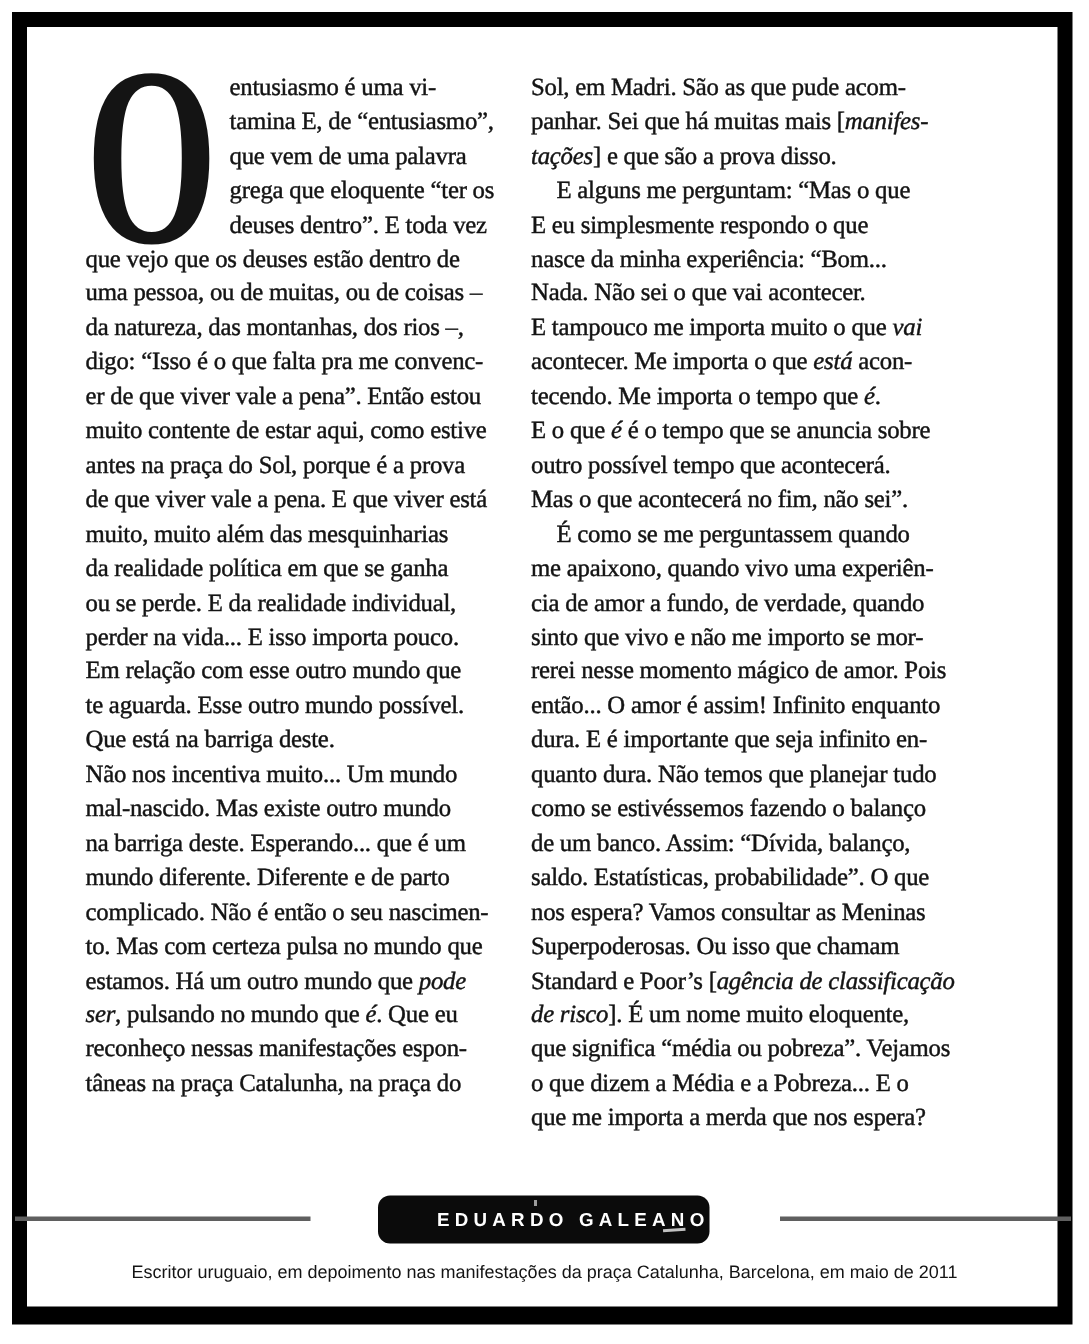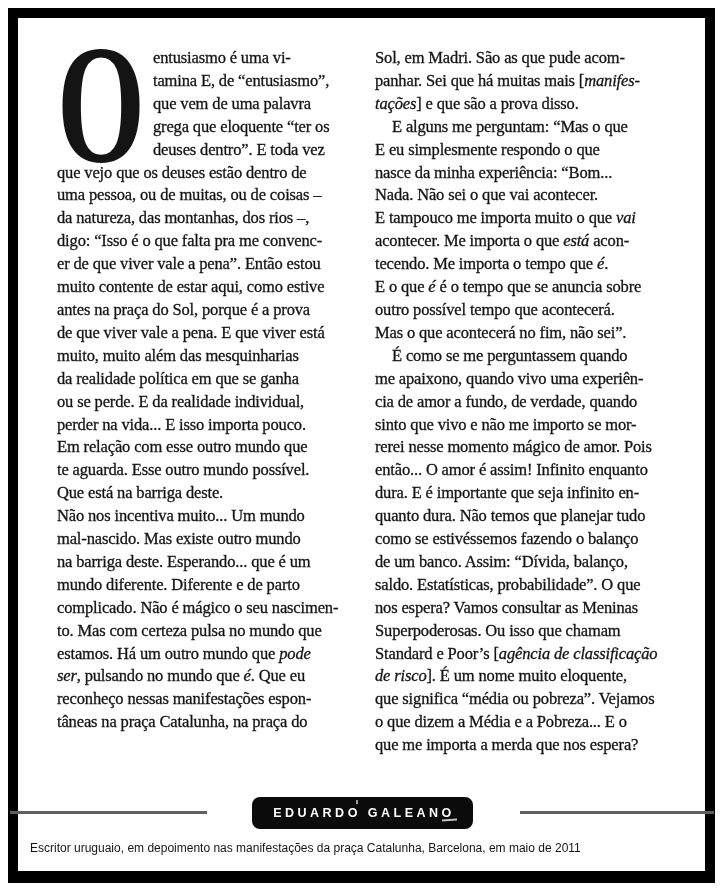--- a/index.html
+++ b/index.html
@@ -11,54 +11,54 @@
     position:absolute;left:8px;top:8px;right:11px;bottom:13px;
     border:10px solid var(--frame,#000);border-bottom-width:12px;
     pointer-events:none;
   }
   .col{
     position:absolute;top:47px;color:var(--text,#141414);
     font-size:16.5px;line-height:22.9px;letter-spacing:-0.15px;
     -webkit-text-stroke:0.3px currentColor;
   }
   .col-left{left:57px;width:301px;}
-  .col-right{left:375px;width:309px;}
+  .col-right{left:354px;width:309px;}
   .tline{white-space:nowrap;}
   .tline.ind{padding-left:17px;}
   .tline em{}
   .dropcap{
     float:left;width:92px;height:100px;margin:2px 4px 0 0;overflow:visible;
   }
   .dropcap text{
     font-family:"Liberation Serif", serif;font-weight:bold;font-size:170px;
     fill:var(--text,#111);
   }
   .rule{position:absolute;top:811px;height:3px;background:var(--rule,#5f5f5f);}
   .rule-left{left:10px;width:197px;}
   .rule-right{left:520px;width:194px;}
   .byline-box{
     position:absolute;left:252px;top:797px;width:221px;height:32px;
     background:var(--byline-bg,#0b0b0b);border-radius:8px;
-    display:flex;align-items:center;justify-content:center;
+    display:flex;align-items:center;justify-content:flex-end;
   }
   .byline-label{
     color:var(--byline-text,#fff);font-family:"Liberation Sans", sans-serif;
     font-weight:bold;font-size:12.5px;letter-spacing:3.5px;
     padding-left:3px; 
   }
   .byline-scratch{
     position:absolute;right:16px;bottom:8px;width:15px;height:2px;
     background:rgba(255,255,255,.75);transform:rotate(-4deg);
   }
   .byline-speck{
     position:absolute;left:104px;top:3px;width:2px;height:4px;
     background:rgba(255,255,255,.6);
   }
   .caption{
-    position:absolute;left:30px;right:30px;top:841px;text-align:left;
+    position:absolute;left:30px;right:30px;top:841px;text-align:center;
     font-family:"Liberation Sans", sans-serif;font-size:12px;color:#141414;
   }
 </style>
 </head>
 <body>
 
 <div class="frame"></div>
 
 <div class="col col-left">
   <svg class="dropcap" width="92" height="100" viewBox="0 0 92 100">
@@ -82,21 +82,21 @@
       <div class="tline"><span>da realidade política em que se ganha</span></div>
       <div class="tline"><span>ou se perde. E da realidade individual,</span></div>
       <div class="tline"><span>perder na vida... E isso importa pouco.</span></div>
       <div class="tline"><span>Em relação com esse outro mundo que</span></div>
       <div class="tline"><span>te aguarda. Esse outro mundo possível.</span></div>
       <div class="tline"><span>Que está na barriga deste.</span></div>
       <div class="tline"><span>Não nos incentiva muito... Um mundo</span></div>
       <div class="tline"><span>mal-nascido. Mas existe outro mundo</span></div>
       <div class="tline"><span>na barriga deste. Esperando... que é um</span></div>
       <div class="tline"><span>mundo diferente. Diferente e de parto</span></div>
-      <div class="tline"><span>complicado. Não é mágico o seu nascimen-</span></div>
+      <div class="tline"><span>complicado. Não é então o seu nascimen-</span></div>
       <div class="tline"><span>to. Mas com certeza pulsa no mundo que</span></div>
       <div class="tline"><span>estamos. Há um outro mundo que </span><em>pode</em></div>
       <div class="tline"><em>ser</em><span>, pulsando no mundo que </span><em>é</em><span>. Que eu</span></div>
       <div class="tline"><span>reconheço nessas manifestações espon-</span></div>
       <div class="tline"><span>tâneas na praça Catalunha, na praça do</span></div>
     </div>
 </div>
 
 <div class="col col-right">
   <div>

